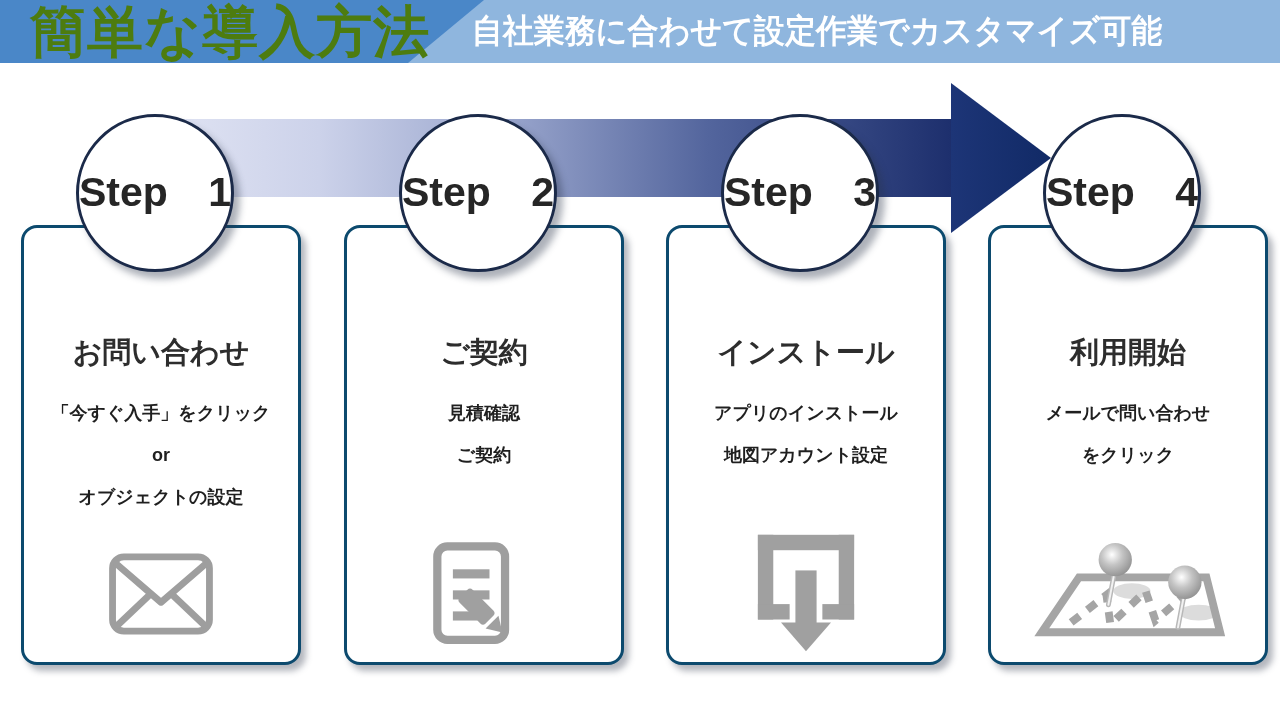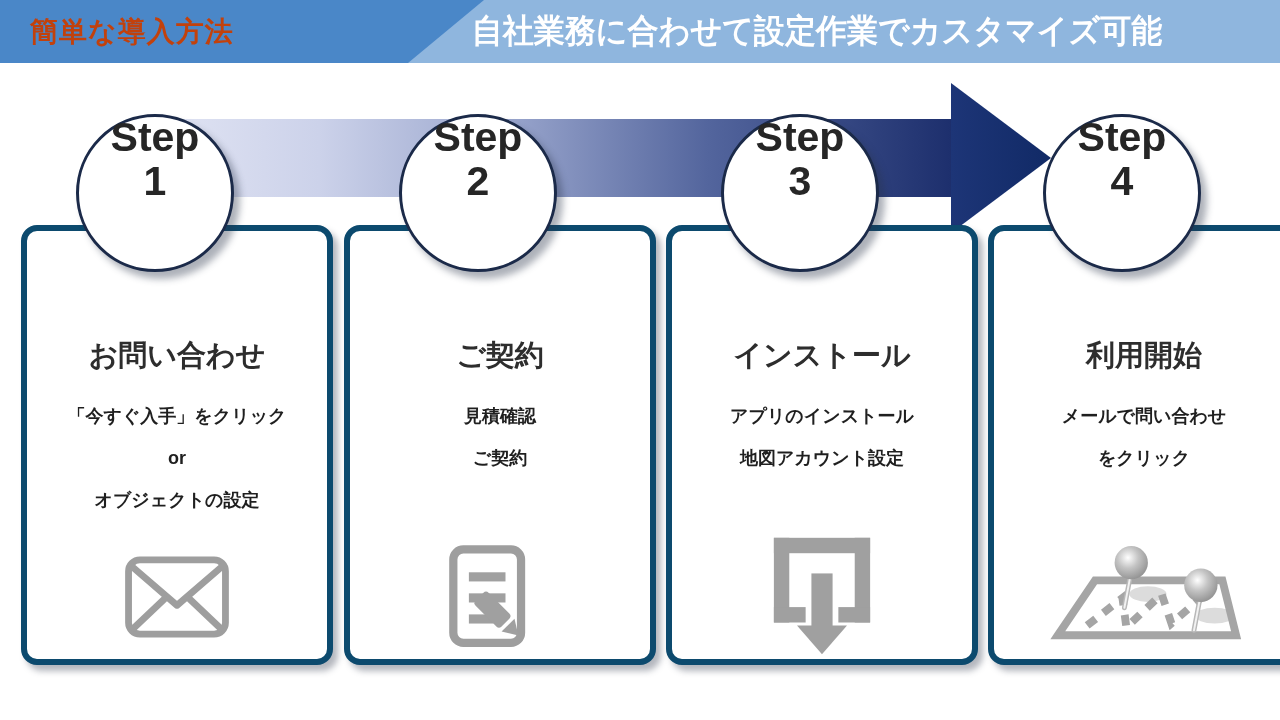--- a/index.html
+++ b/index.html
@@ -14,21 +14,21 @@
     position:absolute;left:0;top:0;width:1280px;height:63px;
     background:#8fb6de;
   }
   .header-dark{
     position:absolute;left:0;top:0;width:500px;height:63px;
     background:#4a87c8;
     clip-path:polygon(0 0,96.8% 0,81.6% 100%,0 100%);
   }
   .header-title{
     position:absolute;left:30px;top:0;height:63px;line-height:63px;
-    font-size:28px;font-weight:bold;color:#c2410c;letter-spacing:1px;
+    font-size:56px;font-weight:bold;color:#4d7c0f;letter-spacing:1px;
     white-space:nowrap;
   }
   .header-subtitle{
     position:absolute;left:452px;top:0;width:730px;height:63px;
     display:flex;align-items:center;justify-content:center;
     font-size:33px;font-weight:bold;color:#ffffff;white-space:nowrap;
     transform:scaleX(.94);transform-origin:center;
   }
 
   
@@ -40,31 +40,31 @@
     position:absolute;left:951px;top:83px;width:100px;height:150px;z-index:1;
     background:linear-gradient(90deg,#1d3577,#112a66);
     clip-path:polygon(0 0,100% 50%,0 100%);
   }
 
   
   .step-circle{
     position:absolute;top:114px;width:158px;height:158px;border-radius:50%;
     background:#ffffff;border:3px solid #1b2a49;box-sizing:border-box;
     box-shadow:6px 7px 7px rgba(40,50,70,.38);
-    display:flex;flex-direction:column;align-items:center;justify-content:flex-start;
+    display:flex;flex-direction:row;align-items:center;justify-content:space-between;
     z-index:3;
   }
   .c1{left:76px}.c2{left:399px}.c3{left:721px}.c4{left:1043px}
   .step-word{font-size:41px;font-weight:bold;color:#262626;line-height:1.02;}
   .step-num{font-size:41px;font-weight:bold;color:#262626;line-height:1.1;}
 
   
   .card{
-    position:absolute;top:225px;width:312px;height:440px;box-sizing:border-box;
-    background:#ffffff;border:6px solid #0c4a6e;border-radius:16px;
+    position:absolute;top:225px;width:280px;height:440px;box-sizing:border-box;
+    background:#ffffff;border:3px solid #0c4a6e;border-radius:16px;
     box-shadow:5px 6px 6px rgba(40,50,70,.35);
     z-index:2;
   }
   .k1{left:21px}.k2{left:344px}.k3{left:666px}.k4{left:988px}
   .card-title{
     position:absolute;top:105px;left:0;width:100%;text-align:center;
     font-size:29px;font-weight:bold;color:#2d2d2d;white-space:nowrap;
   }
   .card-lines{
     position:absolute;top:164px;left:0;width:100%;text-align:center;

